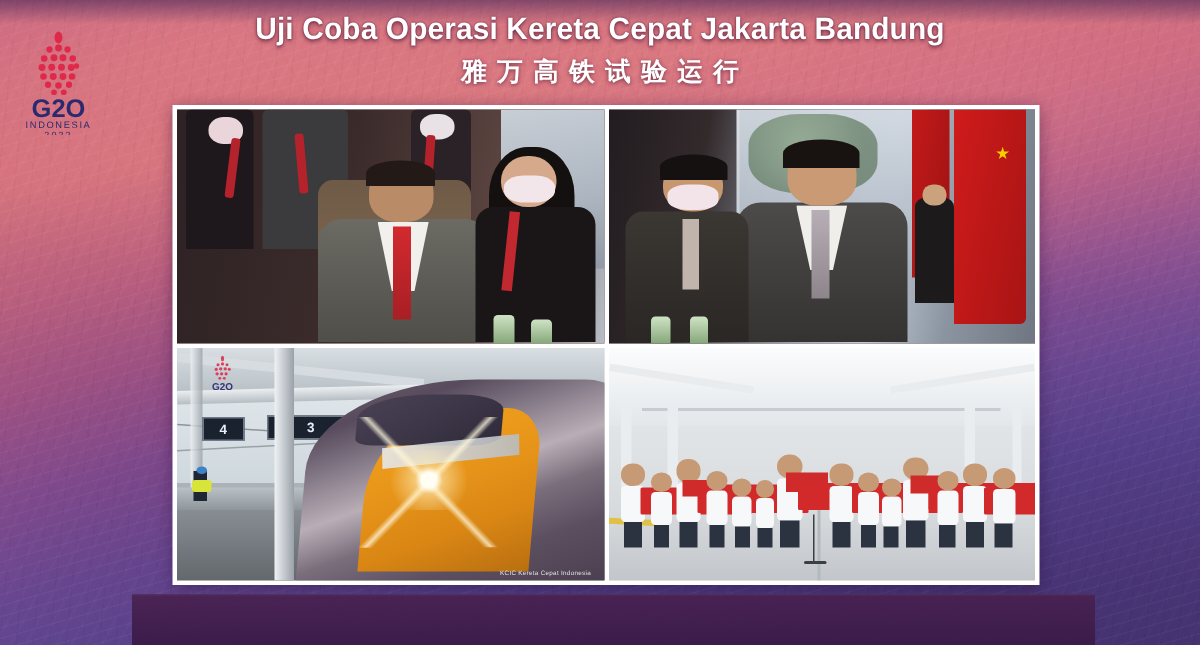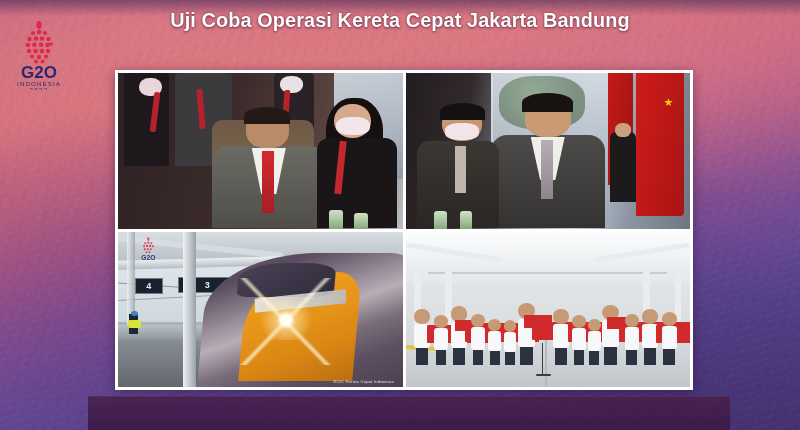--- a/index.html
+++ b/index.html
@@ -275,20 +275,21 @@
         </g>
       </g>
       <text x="31" y="62" text-anchor="middle" font-family="Liberation Sans, sans-serif" font-size="17" font-weight="bold" fill="#2b2a6e">G2O</text>
       <text x="31" y="69.5" text-anchor="middle" font-family="Liberation Sans, sans-serif" font-size="6.2" letter-spacing="1.1" fill="#2b2a6e">INDONESIA</text>
       <text x="31" y="76" text-anchor="middle" font-family="Liberation Sans, sans-serif" font-size="6" letter-spacing="1.4" fill="#2b2a6e">2022</text>
     </svg>
   </div>
 
   <div class="headline">
     <div class="title-id">Uji Coba Operasi Kereta Cepat Jakarta Bandung</div>
+    <div class="title-cn">雅万高铁试验运行</div>
   </div>
 
   <div class="grid-frame">
     <div class="grid">
 
       <div class="cell p1">
         <div class="wall"></div>
         <div class="window"></div>
         <div class="standing s1"></div>
           <div class="mask m1"></div>

